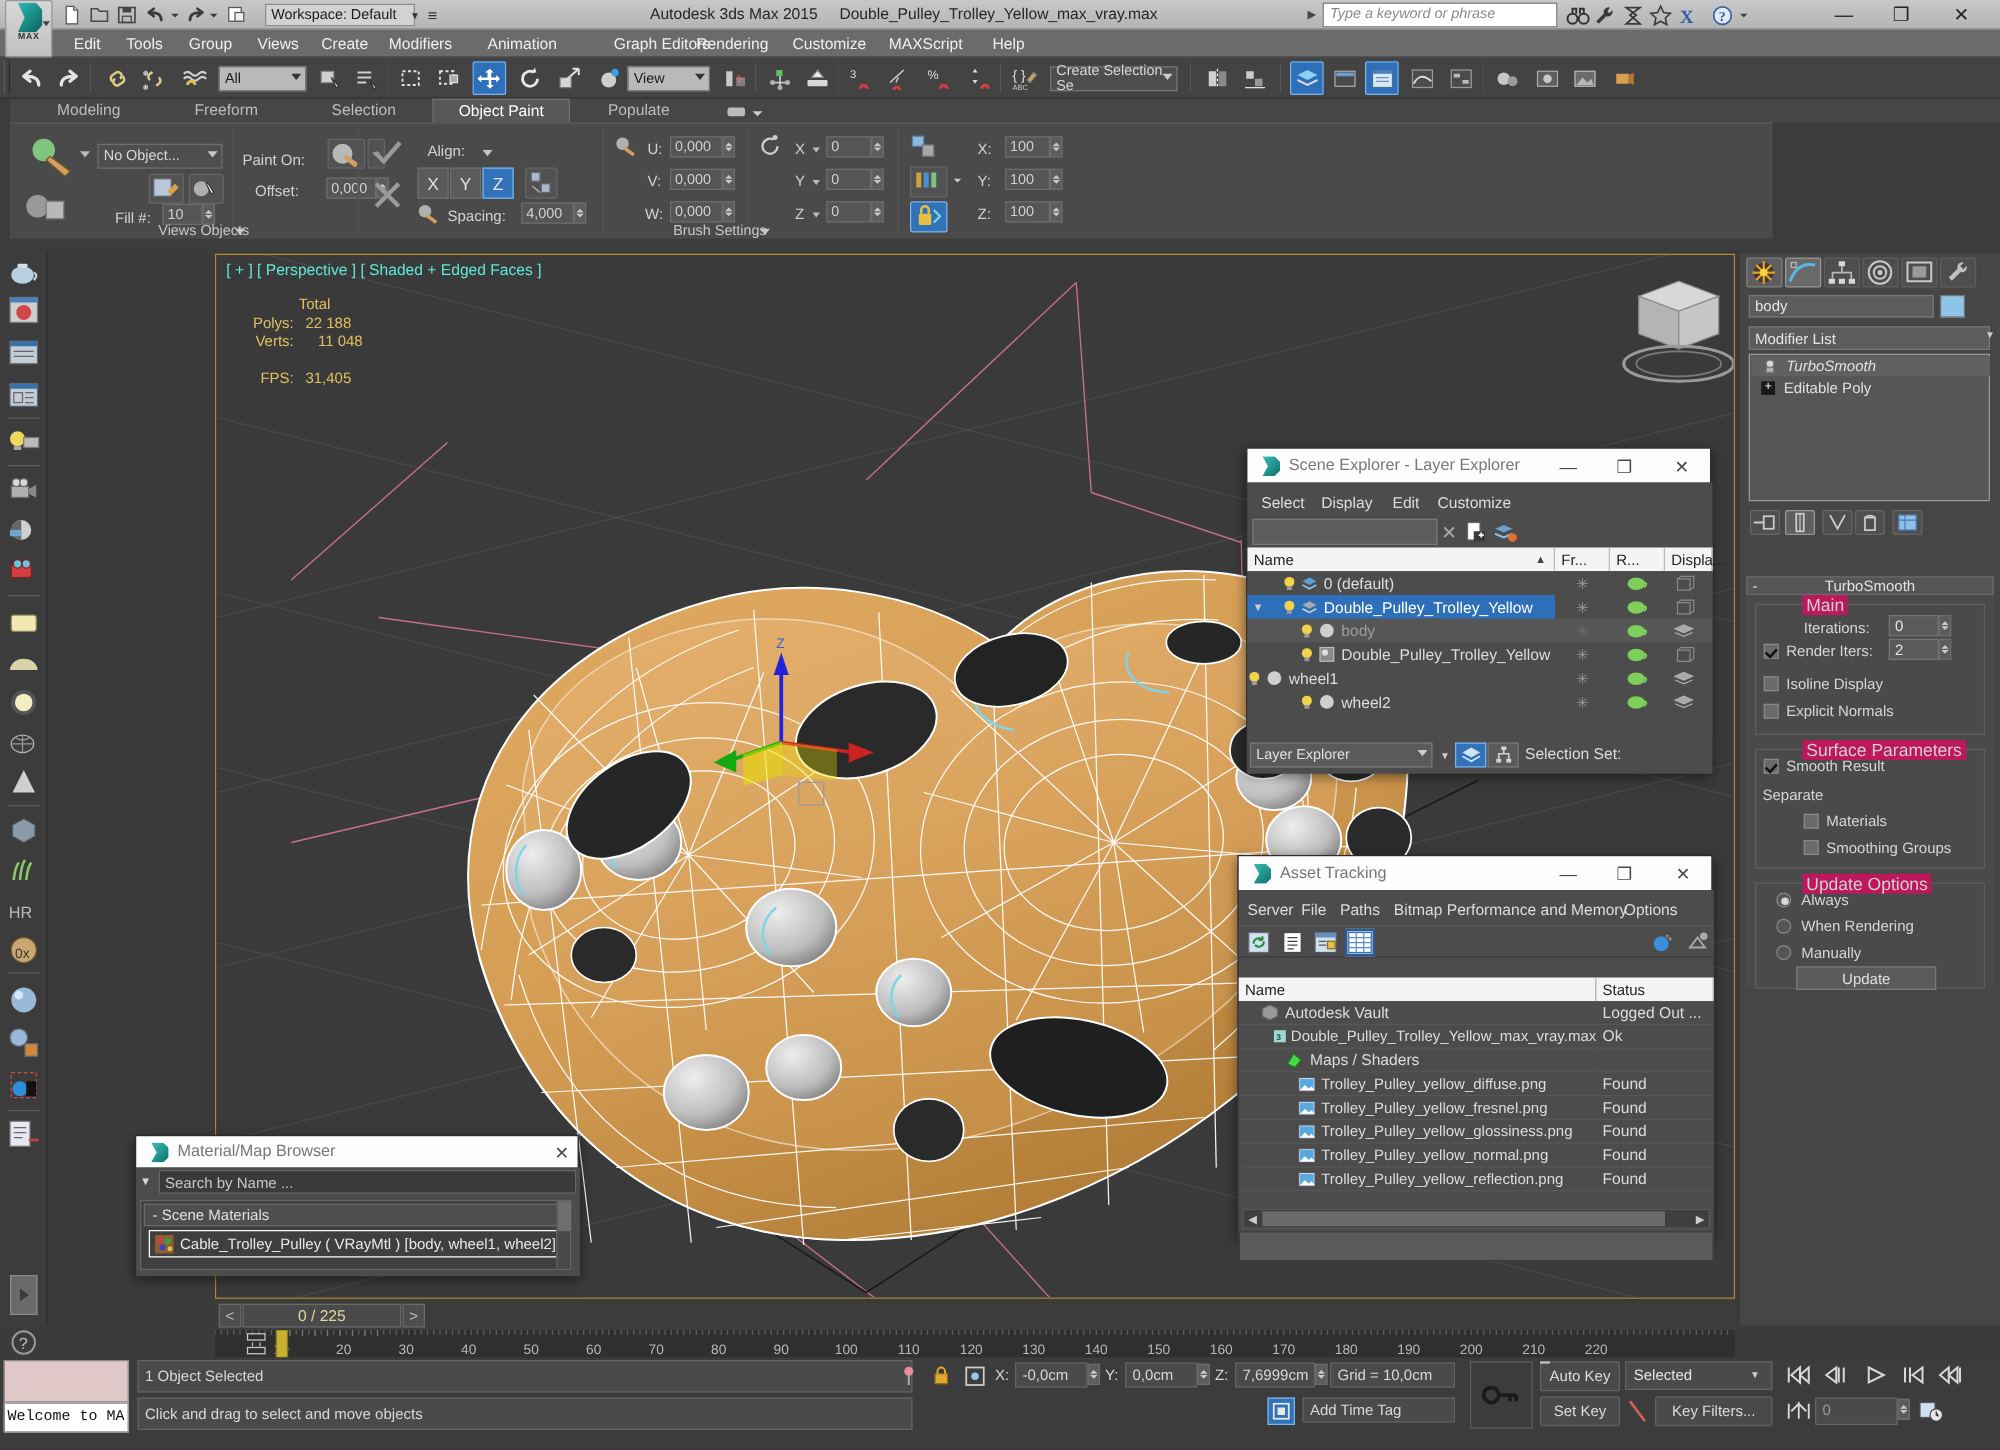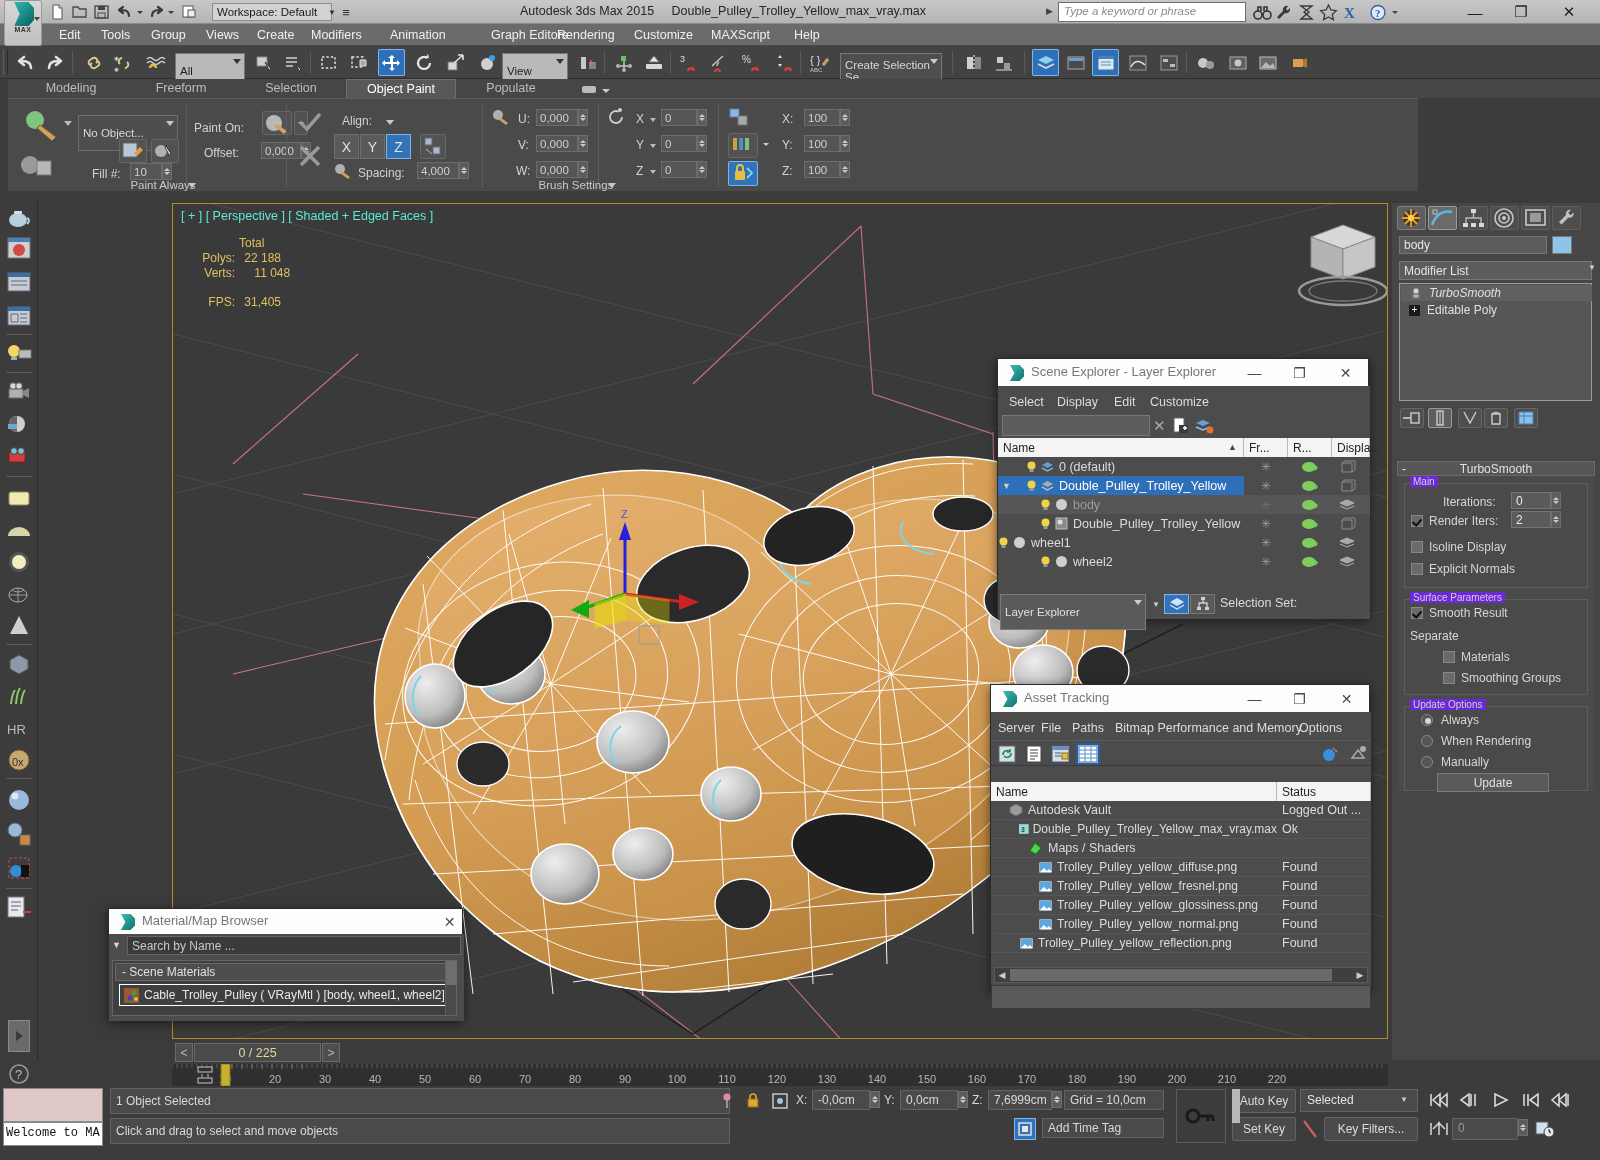--- a/index.html
+++ b/index.html
@@ -48,21 +48,21 @@
   #maintoolbar{position:absolute;left:0;top:46px;width:1600px;height:33px;
     background:#434343;border-bottom:1px solid #2d2d2d;}
   .grip{position:absolute;top:3px;width:5px;height:26px;
     border-left:1px solid #5e5e5e;border-right:1px solid #2b2b2b;}
   .tbtn{position:absolute;top:3px;width:27px;height:27px;border-radius:2px;cursor:pointer;
     display:flex;align-items:center;justify-content:center;}
   .tbtn.on{background:#2d6fb8;box-shadow:inset 0 0 0 1px #7fb4e8;}
   .sep{position:absolute;top:5px;width:1px;height:23px;background:#2b2b2b;
     border-right:1px solid #585858;}
   .cbx{position:absolute;background:#b9b9b9;border:1px solid #767676;color:#1c1c1c;
-    font-size:11.5px;padding:17px 4px;display:flex;align-items:center;}
+    font-size:11.5px;padding:1px 4px;display:flex;align-items:center;}
   .cbx .cav{position:absolute;right:3px;top:5px;width:0;height:0;
     border-left:4px solid transparent;border-right:4px solid transparent;border-top:5px solid #333;}
   
   #ribbon{position:absolute;left:0;top:79px;width:1600px;height:121px;background:#3c3c3c;}
   #ribtabs{position:absolute;left:8px;top:0;width:1592px;height:19px;background:#464646;}
   .rtab{position:absolute;top:0;height:19px;line-height:19px;text-align:center;
     color:#bdbdbd;font-size:12.5px;cursor:pointer;}
   .rtab.act{background:#585858;color:#ffffff;border-top:1px solid #6e6e6e;
     border-left:1px solid #6e6e6e;border-right:1px solid #6e6e6e;}
   #ribbody{position:absolute;left:8px;top:19px;width:1410px;height:93px;background:#4a4a4a;
@@ -109,21 +109,21 @@
   .mrow{position:absolute;left:1px;width:191px;height:16px;font-size:12px;color:#e0e0e0;
     display:flex;align-items:center;cursor:pointer;}
   .mrow.sel{background:#606060;}
   .stkbtn{position:absolute;top:205px;width:24px;height:20px;background:#4f4f4f;
     border:1px solid #666;border-radius:2px;cursor:pointer;}
   .roll{position:absolute;left:5px;width:198px;background:#4a4a4a;}
   .rollhdr{height:15px;background:#565656;border:1px solid #6a6a6a;color:#e0e0e0;
     font-size:12px;text-align:center;line-height:14px;position:relative;}
   .rollhdr .mn{position:absolute;left:4px;top:0;}
   .grp{position:absolute;border:1px solid #5d5d5d;}
-  .grpt{position:absolute;background:#6d28d9;padding:0 3px;color:#d0d0d0;font-size:10px;}
+  .grpt{position:absolute;background:#be185d;padding:0 3px;color:#d0d0d0;font-size:14px;margin-left:32px;}
   .chk{position:absolute;width:12px;height:12px;background:#6a6a6a;border:1px solid #888;}
   .chk.on::after{content:"";position:absolute;left:2px;top:1px;width:4px;height:7px;
     border:solid #111;border-width:0 2px 2px 0;transform:rotate(42deg);}
   .rad{position:absolute;width:12px;height:12px;border-radius:50%;background:#555;border:1px solid #8a8a8a;}
   .rad.on::after{content:"";position:absolute;left:3px;top:3px;width:6px;height:6px;
     border-radius:50%;background:#d8d8d8;}
   .ftxt{position:absolute;color:#d6d6d6;font-size:12px;}
   .fld{position:absolute;background:#5a5a5a;border:1px solid #757575;color:#e8e8e8;
     font-size:12px;padding:1px 4px;height:17px;}
   
@@ -558,21 +558,21 @@
       <div class="rbtn" style="left:286px;top:12px;width:14px;height:24px">
         <svg width="12" height="22" viewBox="0 0 12 22">
             <path d="M3 10l3 3 3-3z" fill="#ccc"></path>
           </svg></div>
       <div class="rlbl" style="left:196px;top:47px">Offset:</div>
       <div class="spin" style="left:253px;top:43px;width:40px">0,000</div>
       <div class="spar" style="left:293px;top:43px">
           <i class="up"></i>
           <i class="dn"></i>
         </div>
-      <div class="rplabel" style="left:0;width:310px">Paint Always</div>
+      <div class="rplabel" style="left:0;width:310px">Views Objects</div>
       <div style="position:absolute;left:180px;bottom:4px;width:0;height:0;border-left:4px solid transparent;border-right:4px solid transparent;border-top:5px solid #c8c8c8"></div>
     </div>
 
     <div class="rpanel" style="left:278px;width:1130px">
       <div class="rpsep" style="left:0"></div>
       <div class="rbtn" style="left:10px;top:10px;width:30px;height:28px;background:none;border:none">
         <svg width="28" height="26" viewBox="0 0 28 26">
             <path d="M4 13l7 7L24 5" fill="none" stroke="#9a9a9a" stroke-width="3.5"></path>
           </svg></div>
       <div class="rbtn" style="left:10px;top:44px;width:30px;height:28px;background:none;border:none">
@@ -1308,21 +1308,21 @@
       <div class="arow" style="left:4px;top:114px;width:286px;padding-left:44px;border-bottom:1px solid #565656">
         <svg width="13" height="13" viewBox="0 0 13 13" style="margin-right:5px">
             <rect x="0" y="1" width="13" height="11" fill="#fff" stroke="#556"></rect>
             <rect x="1" y="2" width="11" height="9" fill="#5aa8e0"></rect>
             <path d="M1 11l4-4 3 3 2-2 3 3z" fill="#fff"></path>
           </svg>
         <span style="font-size:12px">Trolley_Pulley_yellow_normal.png</span>
         </div>
       <div class="arow" style="left:286px;top:114px;width:94px;padding-left:5px;border-bottom:1px solid #565656">Found</div>
 
-      <div class="arow" style="left:0;top:133px;width:286px;padding-left:29px;border-bottom:1px solid #565656">
+      <div class="arow" style="left:0;top:133px;width:286px;padding-left:48px;border-bottom:1px solid #565656">
         <svg width="13" height="13" viewBox="0 0 13 13" style="margin-right:5px">
             <rect x="0" y="1" width="13" height="11" fill="#fff" stroke="#556"></rect>
             <rect x="1" y="2" width="11" height="9" fill="#5aa8e0"></rect>
             <path d="M1 11l4-4 3 3 2-2 3 3z" fill="#fff"></path>
           </svg>
         <span style="font-size:12px">Trolley_Pulley_yellow_reflection.png</span>
         </div>
       <div class="arow" style="left:286px;top:133px;width:94px;padding-left:5px;border-bottom:1px solid #565656">Found</div>
     </div>
 

